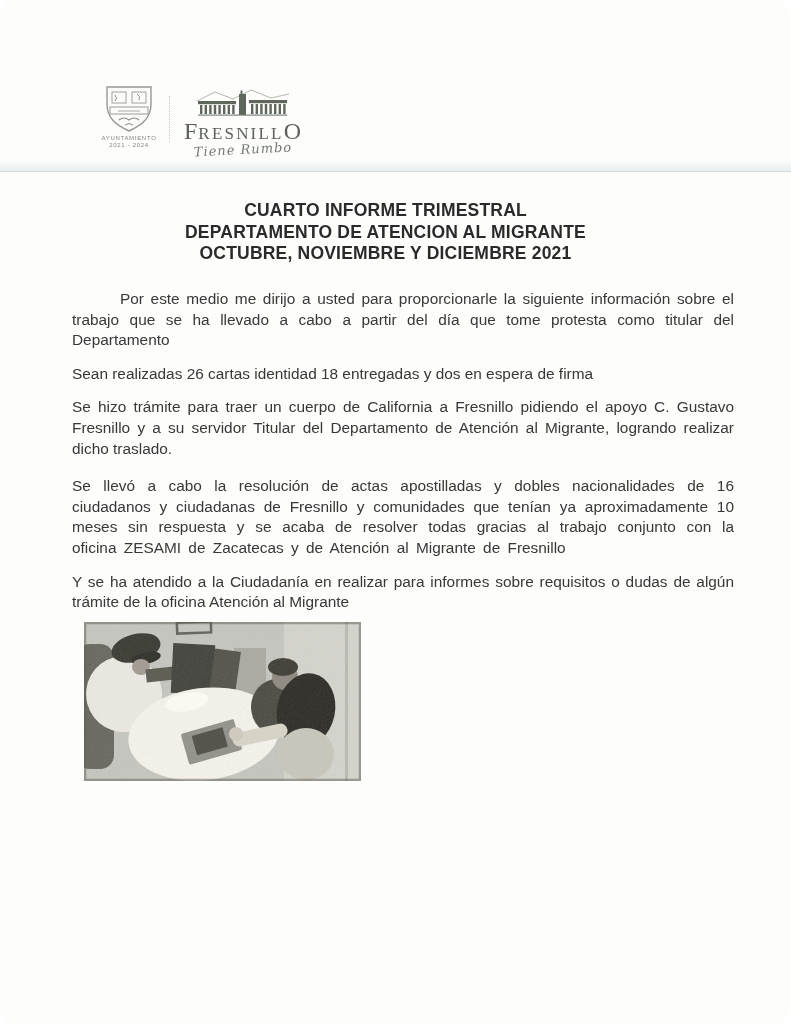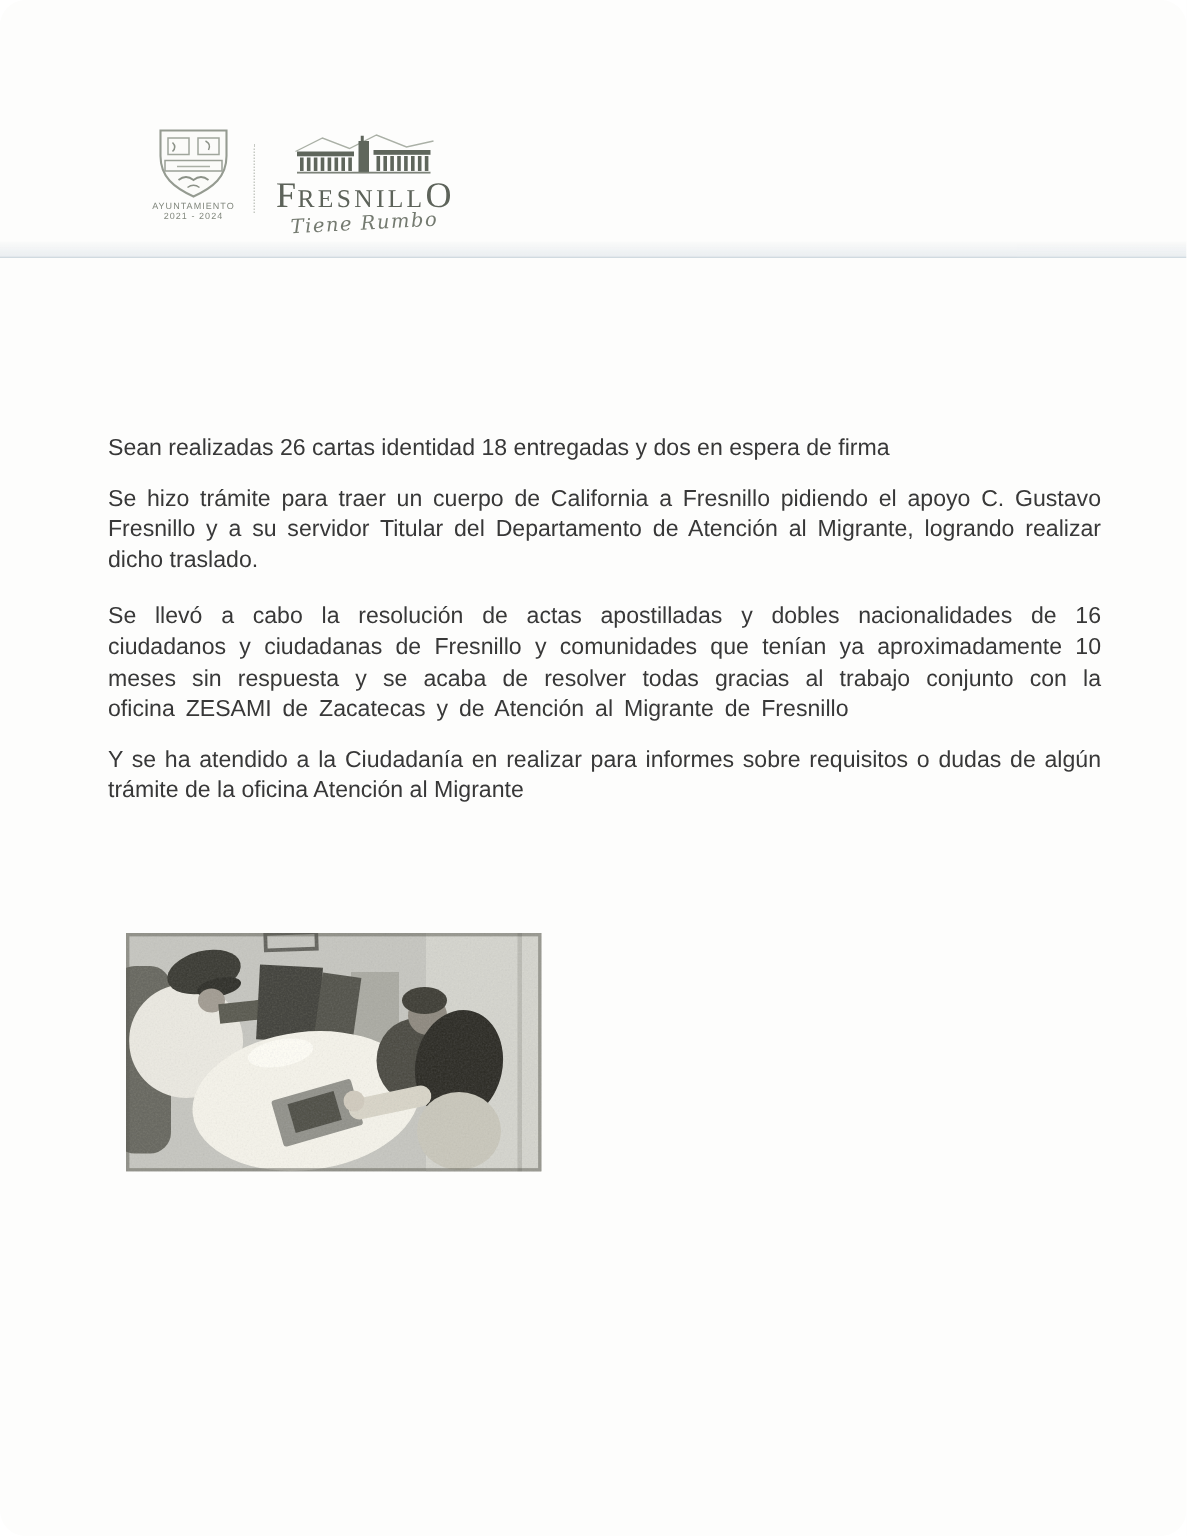--- a/index.html
+++ b/index.html
@@ -111,22 +111,28 @@
           <rect x="79" y="16" width="2.4" height="10"></rect>
         <rect x="83.6" y="16" width="2.4" height="10"></rect>
           <rect x="88.2" y="16" width="2.4" height="10"></rect>
       </g>
       <rect x="3" y="26.5" width="89" height="1.2" fill="#7d8379"></rect>
     </svg>
     <div class="brand"><span class="cap">F</span><span>RESNILL</span><span class="cap">O</span></div>
     <div class="tagline">Tiene Rumbo</div>
   </div>
 
+  <section class="title-block">
+    <div>CUARTO INFORME TRIMESTRAL</div>
+    <div>DEPARTAMENTO DE ATENCION AL MIGRANTE</div>
+    <div>OCTUBRE, NOVIEMBRE Y DICIEMBRE 2021</div>
+  </section>
 
   <main class="content">
+    <p class="indent">Por este medio me dirijo a usted para proporcionarle la siguiente información sobre el trabajo que se ha llevado a cabo a partir del día que tome protesta como titular del Departamento</p>
     <p>Sean realizadas 26 cartas identidad 18 entregadas y dos en espera de firma</p>
     <p>Se hizo trámite para traer un cuerpo de California a Fresnillo pidiendo el apoyo C. Gustavo Fresnillo y a su servidor Titular del Departamento de Atención al Migrante, logrando realizar dicho traslado.</p>
     <p class="wide">Se llevó a cabo la resolución de actas apostilladas y dobles nacionalidades de 16 ciudadanos y ciudadanas de Fresnillo y comunidades que tenían ya aproximadamente 10 meses sin respuesta y se acaba de resolver todas gracias al trabajo conjunto con la oficina ZESAMI de Zacatecas y de Atención al Migrante de Fresnillo</p>
     <p>Y se ha atendido a la Ciudadanía en realizar para informes sobre requisitos o dudas de algún trámite de la oficina Atención al Migrante</p>
   </main>
 
   <figure class="photo">
     <svg width="277" height="159" viewBox="0 0 277 159">
       <defs>
         <filter id="noise">

